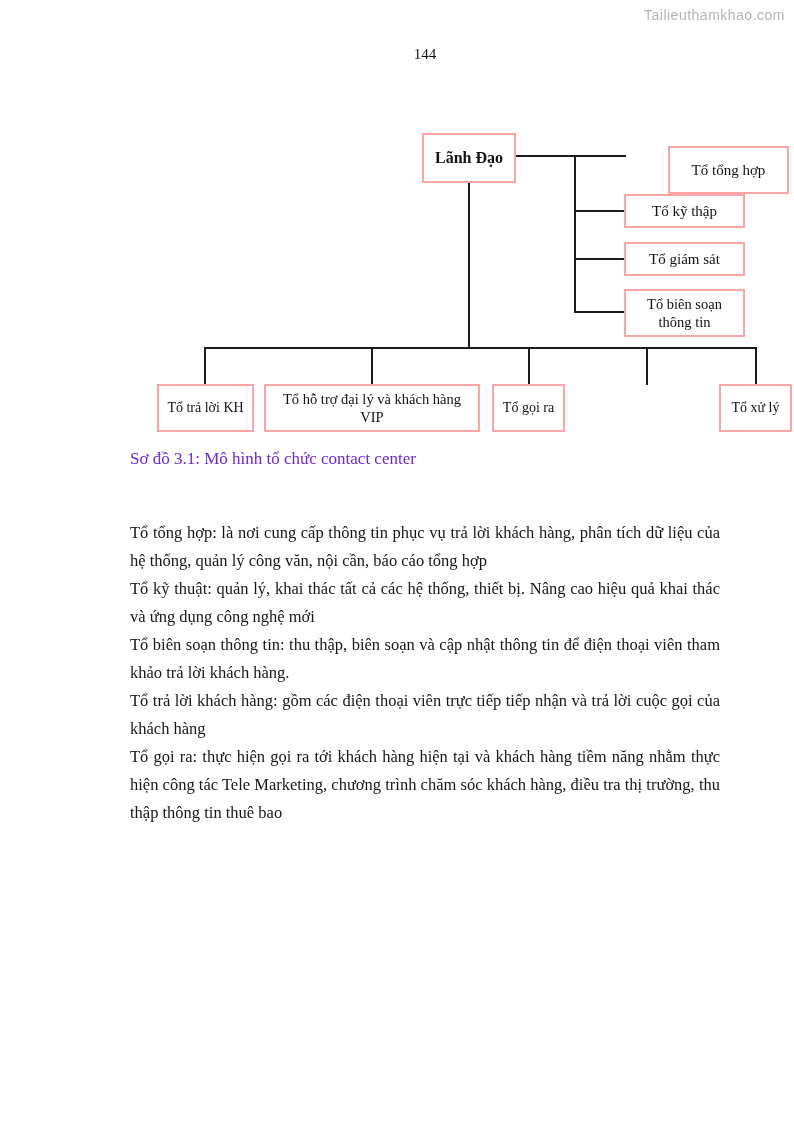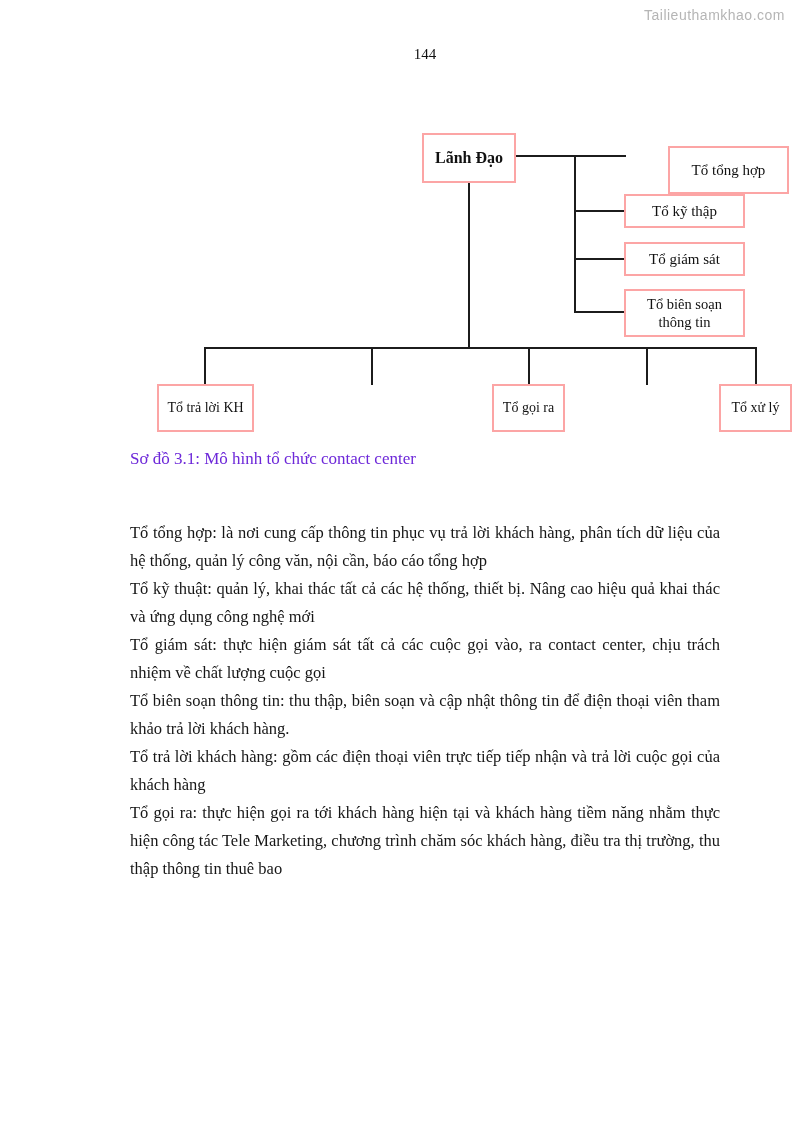--- a/index.html
+++ b/index.html
@@ -68,28 +68,28 @@
     <div class="ln" style="left:755px; top:347px; width:2px; height:38px;"></div>
 
     <div class="obox root" style="left:422px; top:133px; width:94px; height:50px;">Lãnh Đạo</div>
 
     <div class="obox" style="left:624px; top:146px; width:121px; height:48px;margin-left:44px;">Tổ tổng hợp</div>
     <div class="obox" style="left:624px; top:194px; width:121px; height:34px;">Tổ kỹ thập</div>
     <div class="obox" style="left:624px; top:242px; width:121px; height:34px;">Tổ giám sát</div>
     <div class="obox" style="left:624px; top:289px; width:121px; height:48px; font-size:14.5px;">Tổ biên soạn thông tin</div>
 
     <div class="obox" style="left:157px; top:384px; width:97px; height:48px; font-size:14px;font-family:Liberation Serif, serif;">Tổ trả lời KH</div>
+    <div class="obox" style="left:264px; top:384px; width:216px; height:48px; font-size:14.5px;">Tổ hỗ trợ đại lý và khách hàng VIP</div>
     <div class="obox" style="left:492px; top:384px; width:73px; height:48px; font-size:14px;">Tổ gọi ra</div>
     <div class="obox" style="left:719px; top:384px; width:73px; height:48px; font-size:14px;">Tổ xử lý</div>
   </div>
 
   <div class="caption">Sơ đồ 3.1: Mô hình tổ chức contact center</div>
 
   <div class="body-text">
     <p>Tổ tổng hợp: là nơi cung cấp thông tin phục vụ trả lời khách hàng, phân tích dữ liệu của hệ thống, quản lý công văn, nội cần, báo cáo tổng hợp</p>
     <p>Tổ kỹ thuật: quản lý, khai thác tất cả các hệ thống, thiết bị. Nâng cao hiệu quả khai thác và ứng dụng công nghệ mới</p>
-    <p>Tổ giám sát: thực hiện giám sát tất cả các cuộc gọi vào, ra contact center, chịu trách nhiệm về chất lượng cuộc gọi</p>
     <p>Tổ biên soạn thông tin: thu thập, biên soạn và cập nhật thông tin để điện thoại viên tham khảo trả lời khách hàng.</p>
     <p>Tổ trả lời khách hàng: gồm các điện thoại viên trực tiếp tiếp nhận và trả lời cuộc gọi của khách hàng</p>
     <p>Tổ gọi ra: thực hiện gọi ra tới khách hàng hiện tại và khách hàng tiềm năng nhằm thực hiện công tác Tele Marketing, chương trình chăm sóc khách hàng, điều tra thị trường, thu thập thông tin thuê bao</p>
   </div>
 
 </div>
 
 </body></html>

